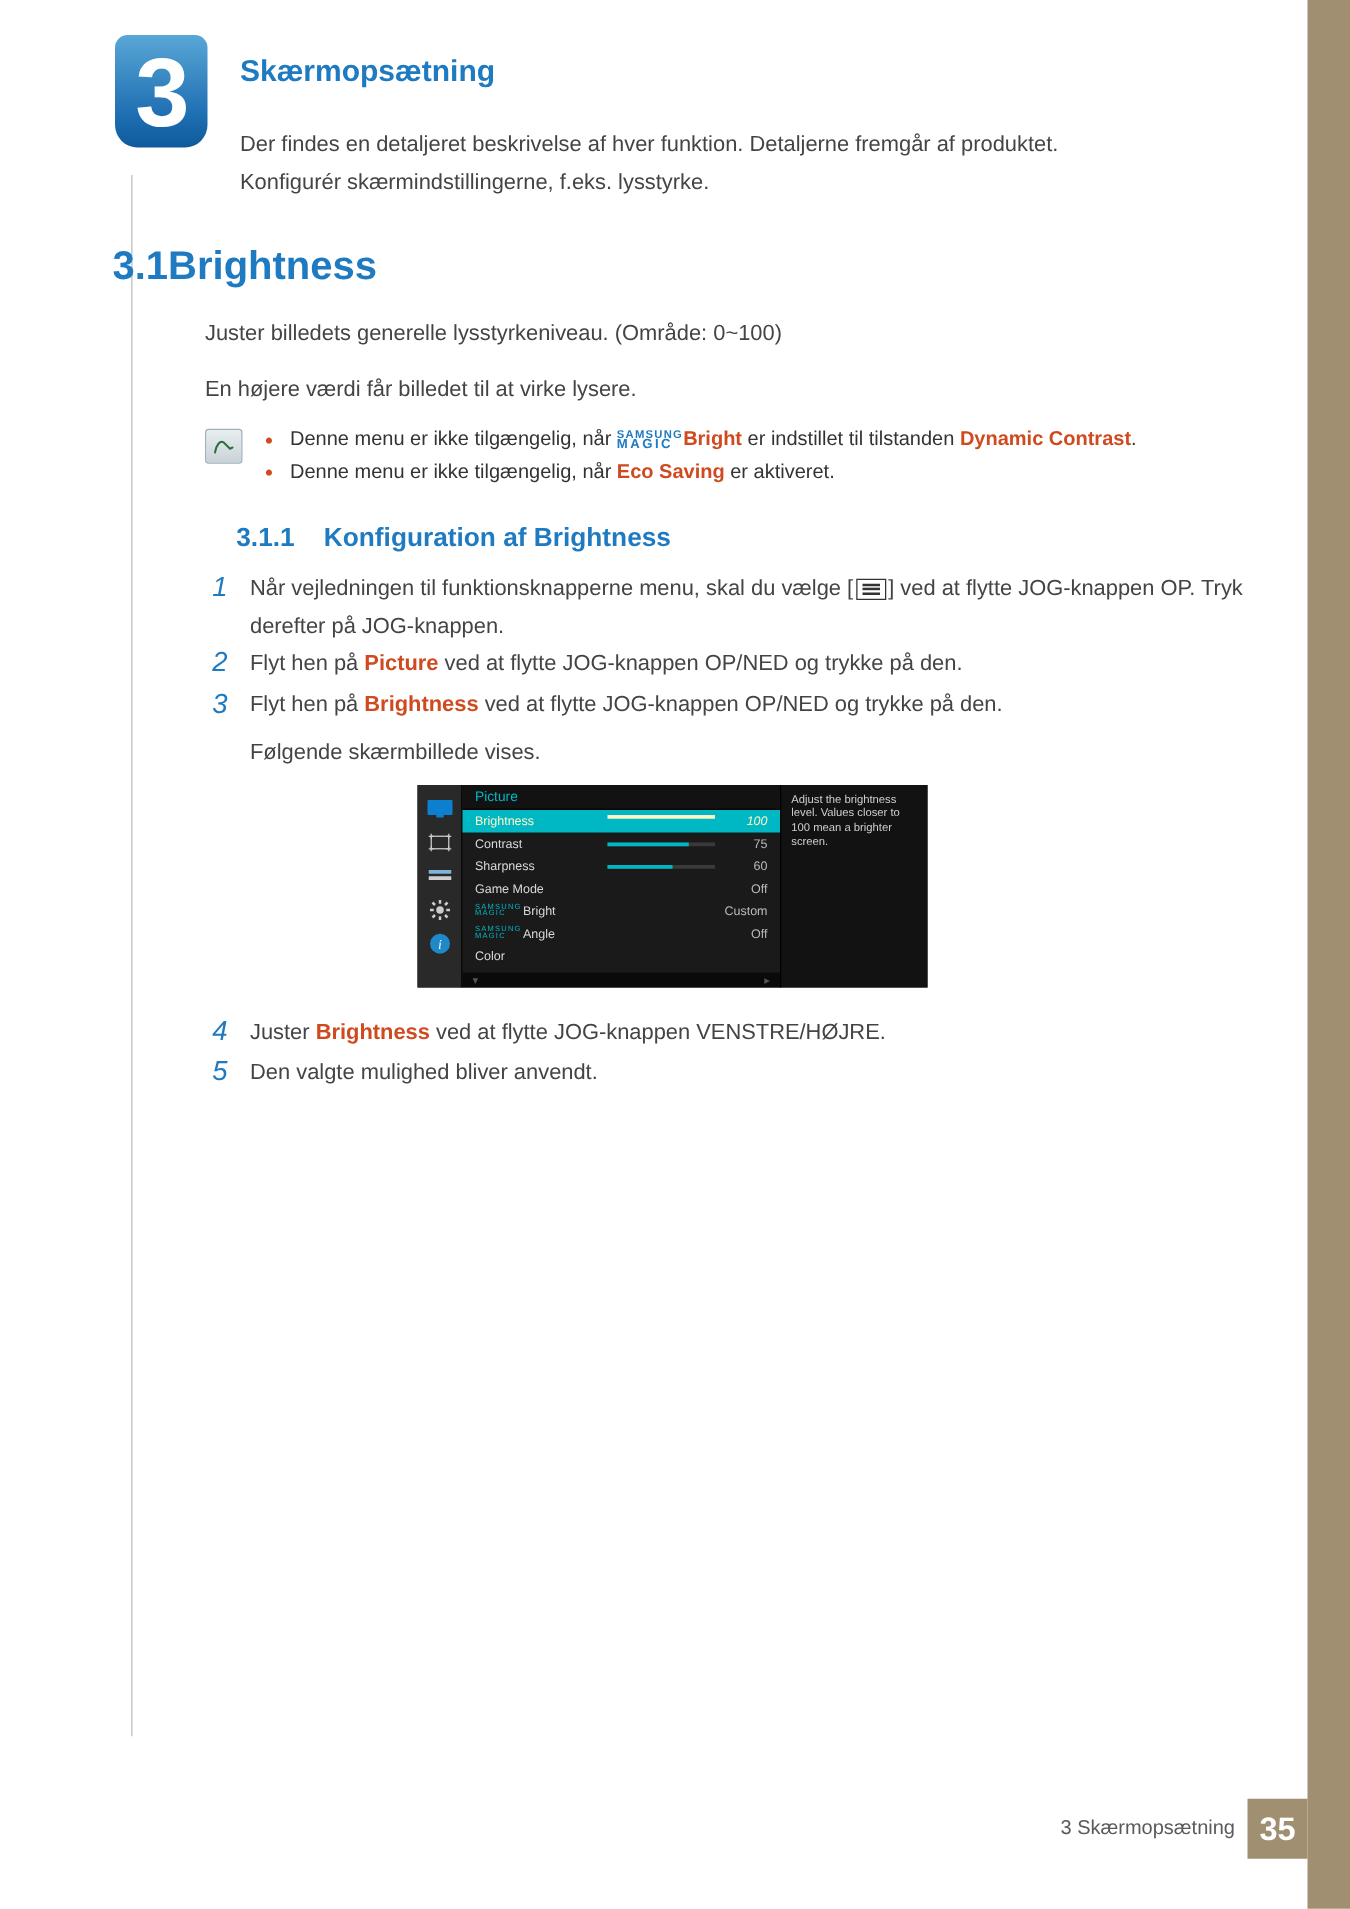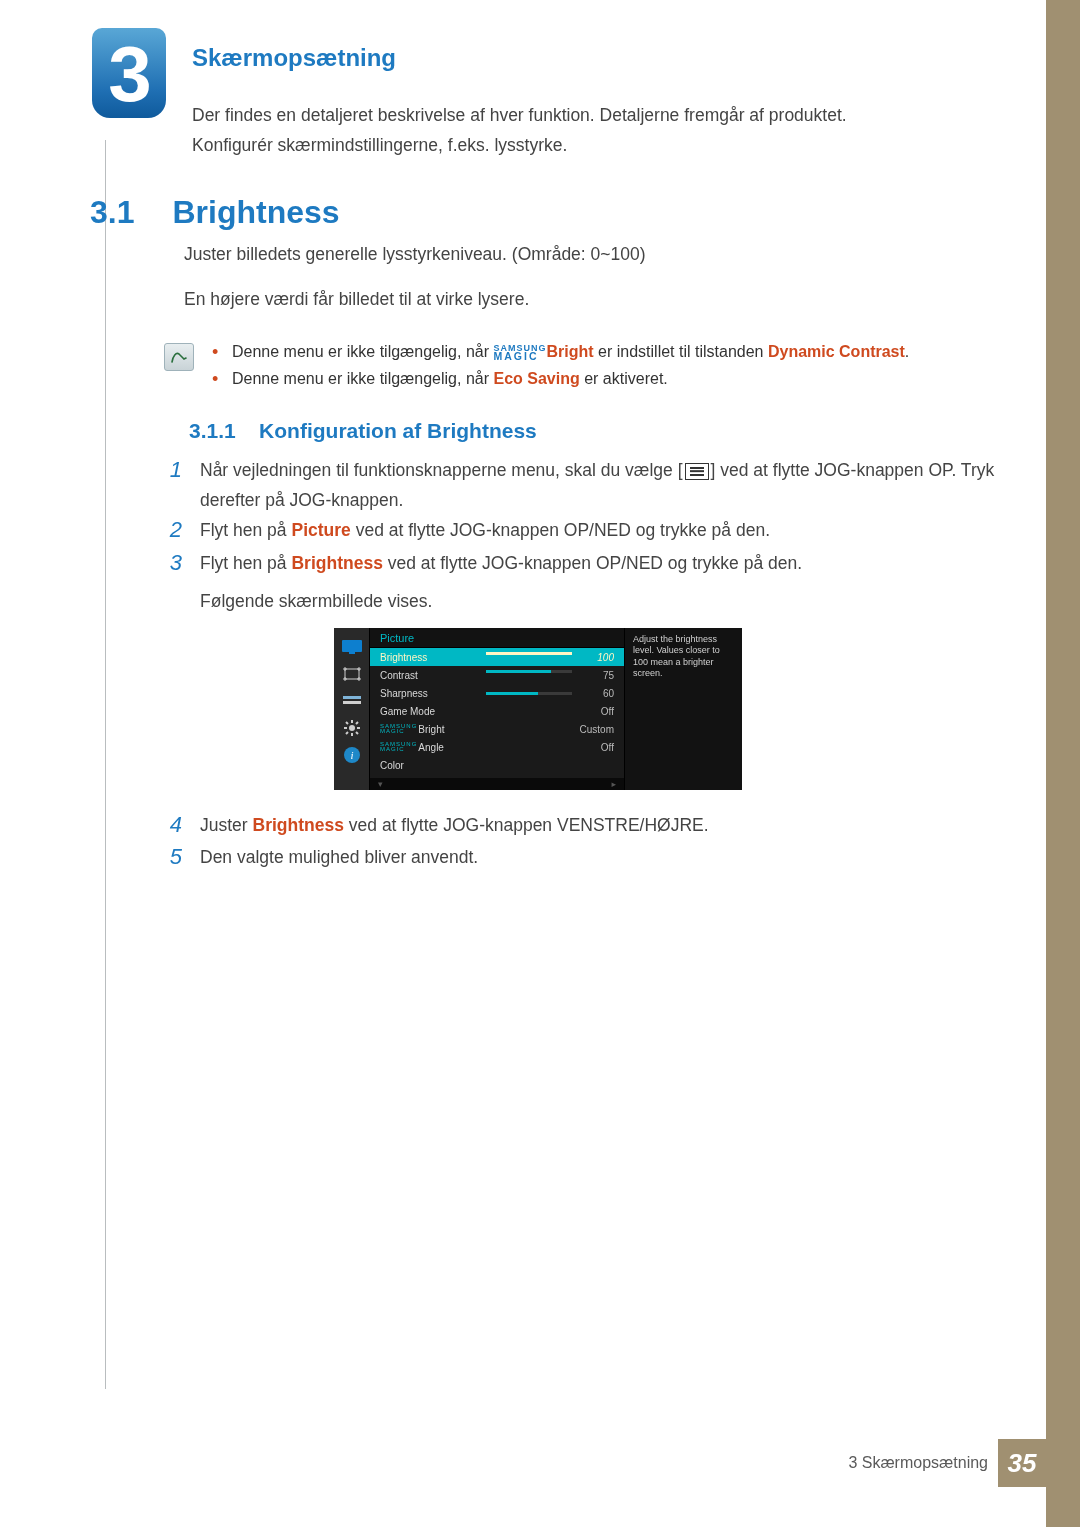--- a/index.html
+++ b/index.html
@@ -51,21 +51,20 @@
     right: 80px;
     font-size: 17.5px;
     line-height: 1.7;
     color: #444;
   }
   .sec-row {
     position: absolute;
     left: 90px;
     display: flex;
     align-items: flex-end;
-    gap: 38px;
   }
   .sec-num, .sec-title { color:#1e7ac1; font-size:32px; font-weight:600; }
   .body {
     position: absolute;
     left: 164px;
     right: 80px;
     font-size: 17.5px;
     line-height: 1.65;
     color: #444;
   }
@@ -160,21 +159,21 @@
   .footer {
     position:absolute; bottom:40px; left:0; right:34px;
     height:48px;
     display:flex; justify-content:flex-end; align-items:center;
   }
   .footer-label { color:#5a5a5a; font-size:16px; margin-right:10px;}
   .footer-page {
     width:48px; height:48px;
     background:#a09071; color:#fff;
     display:flex; align-items:center; justify-content:center;
-    font-size:26px; font-weight:bold; font-style:italic;
+    font-size:26px; font-weight:bold; 
   }
 </style>
 </head>
 <body>
 
 <div class="right-accent"></div>
 <div class="left-rule"></div>
 
 <div class="badge">3</div>
 <div class="chapter-title">Skærmopsætning</div>
@@ -182,21 +181,21 @@
 <div class="intro">
   <p>Der findes en detaljeret beskrivelse af hver funktion. Detaljerne fremgår af produktet.</p>
   <p>Konfigurér skærmindstillingerne, f.eks. lysstyrke.</p>
 </div>
 
 <div class="sec-row" style="top:194px;">
   <span class="sec-num">3.1</span>
   <span class="sec-title">Brightness</span>
 </div>
 
-<div class="body" style="top:240px;margin-left:20px;">
+<div class="body" style="top:252px;">
   <p>Juster billedets generelle lysstyrkeniveau. (Område: 0~100)</p>
   <p style="margin-top:16px;">En højere værdi får billedet til at virke lysere.</p>
 </div>
 
 <div class="note-wrap" style="top:343px;">
   <div class="note-icon">
     <svg width="18" height="14" viewBox="0 0 18 14">
         <path d="M2 12 C3 6 6 2 9 4 L14 9 L16 8" stroke="#2a6f3d" stroke-width="1.6" fill="none" stroke-linecap="round"></path>
       </svg>
   </div>
@@ -284,21 +283,21 @@
             <div class="bar">
               <div class="fill" style="width: 100%;"></div>
             </div>
             <div class="rv">100</div>
           </div>
         </div>
         <div class="osd-row">
           <div class="rn">
             <span>Contrast</span>
           </div>
-          <div style="display: flex; align-items: flex-start;">
+          <div style="display: flex; align-items: center;">
             <div class="bar">
               <div class="fill" style="width: 75%;"></div>
             </div>
             <div class="rv">75</div>
           </div>
         </div>
         <div class="osd-row">
           <div class="rn">
             <span>Sharpness</span>
           </div>

